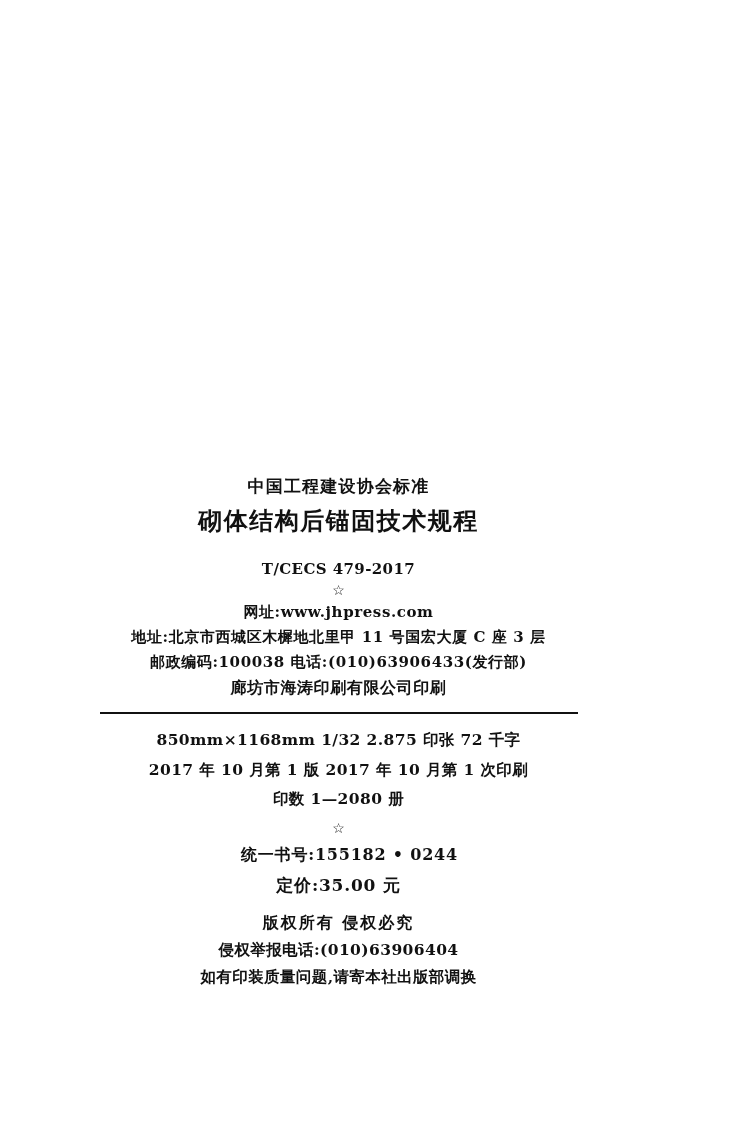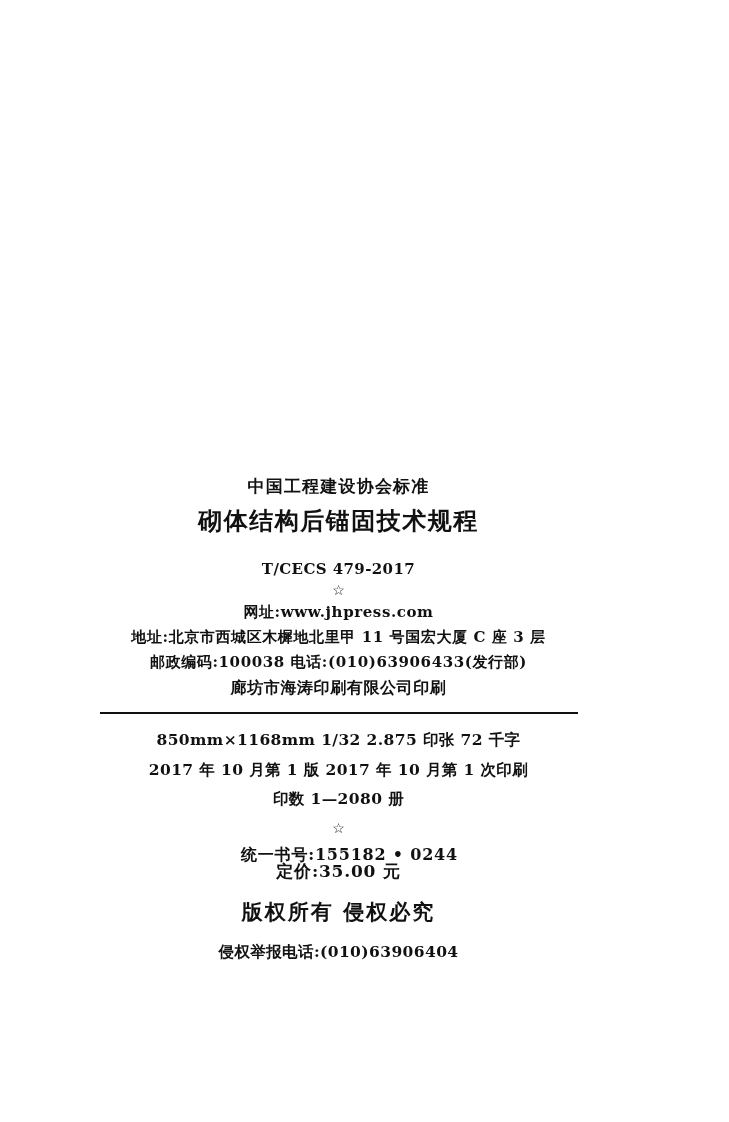--- a/index.html
+++ b/index.html
@@ -79,34 +79,35 @@
   }
   .star2 {
     font-size: 14px;
     line-height: 1;
     margin: 4px 0 12px 0;
   }
   .isbn-line {
     font-size: 16px;
     font-weight: bold;
     letter-spacing: 0.8px;
+    margin-bottom: 14px;
     padding-left: 22px;
   }
   .price-line {
     font-size: 17px;
     font-weight: bold;
     letter-spacing: 0.8px;
     margin-bottom: 21px;
     text-align: center;
   }
   .copy-head {
-    font-size: 21px;
+    font-size: 16px;
     font-weight: bold;
     letter-spacing: 2px;
-    margin-bottom: 22px;
+    margin-bottom: 11px;
   }
   .copy-line {
     font-size: 15.5px;
     font-weight: bold;
     letter-spacing: 0.4px;
     margin-bottom: 12px;
   }
 </style>
 </head>
 <body>
@@ -142,15 +143,16 @@
     <div class="line star2">☆</div>
 
     <div class="line isbn-line">统一书号:155182 • 0244</div>
 
     <div class="line price-line">定价:35.00 元</div>
 
     <div class="line copy-head">版权所有   侵权必究</div>
 
     <div class="line copy-line">侵权举报电话:(010)63906404</div>
 
+    <div class="line copy-line">如有印装质量问题,请寄本社出版部调换</div>
 
   </div>
 </div>
 
 </body></html>

